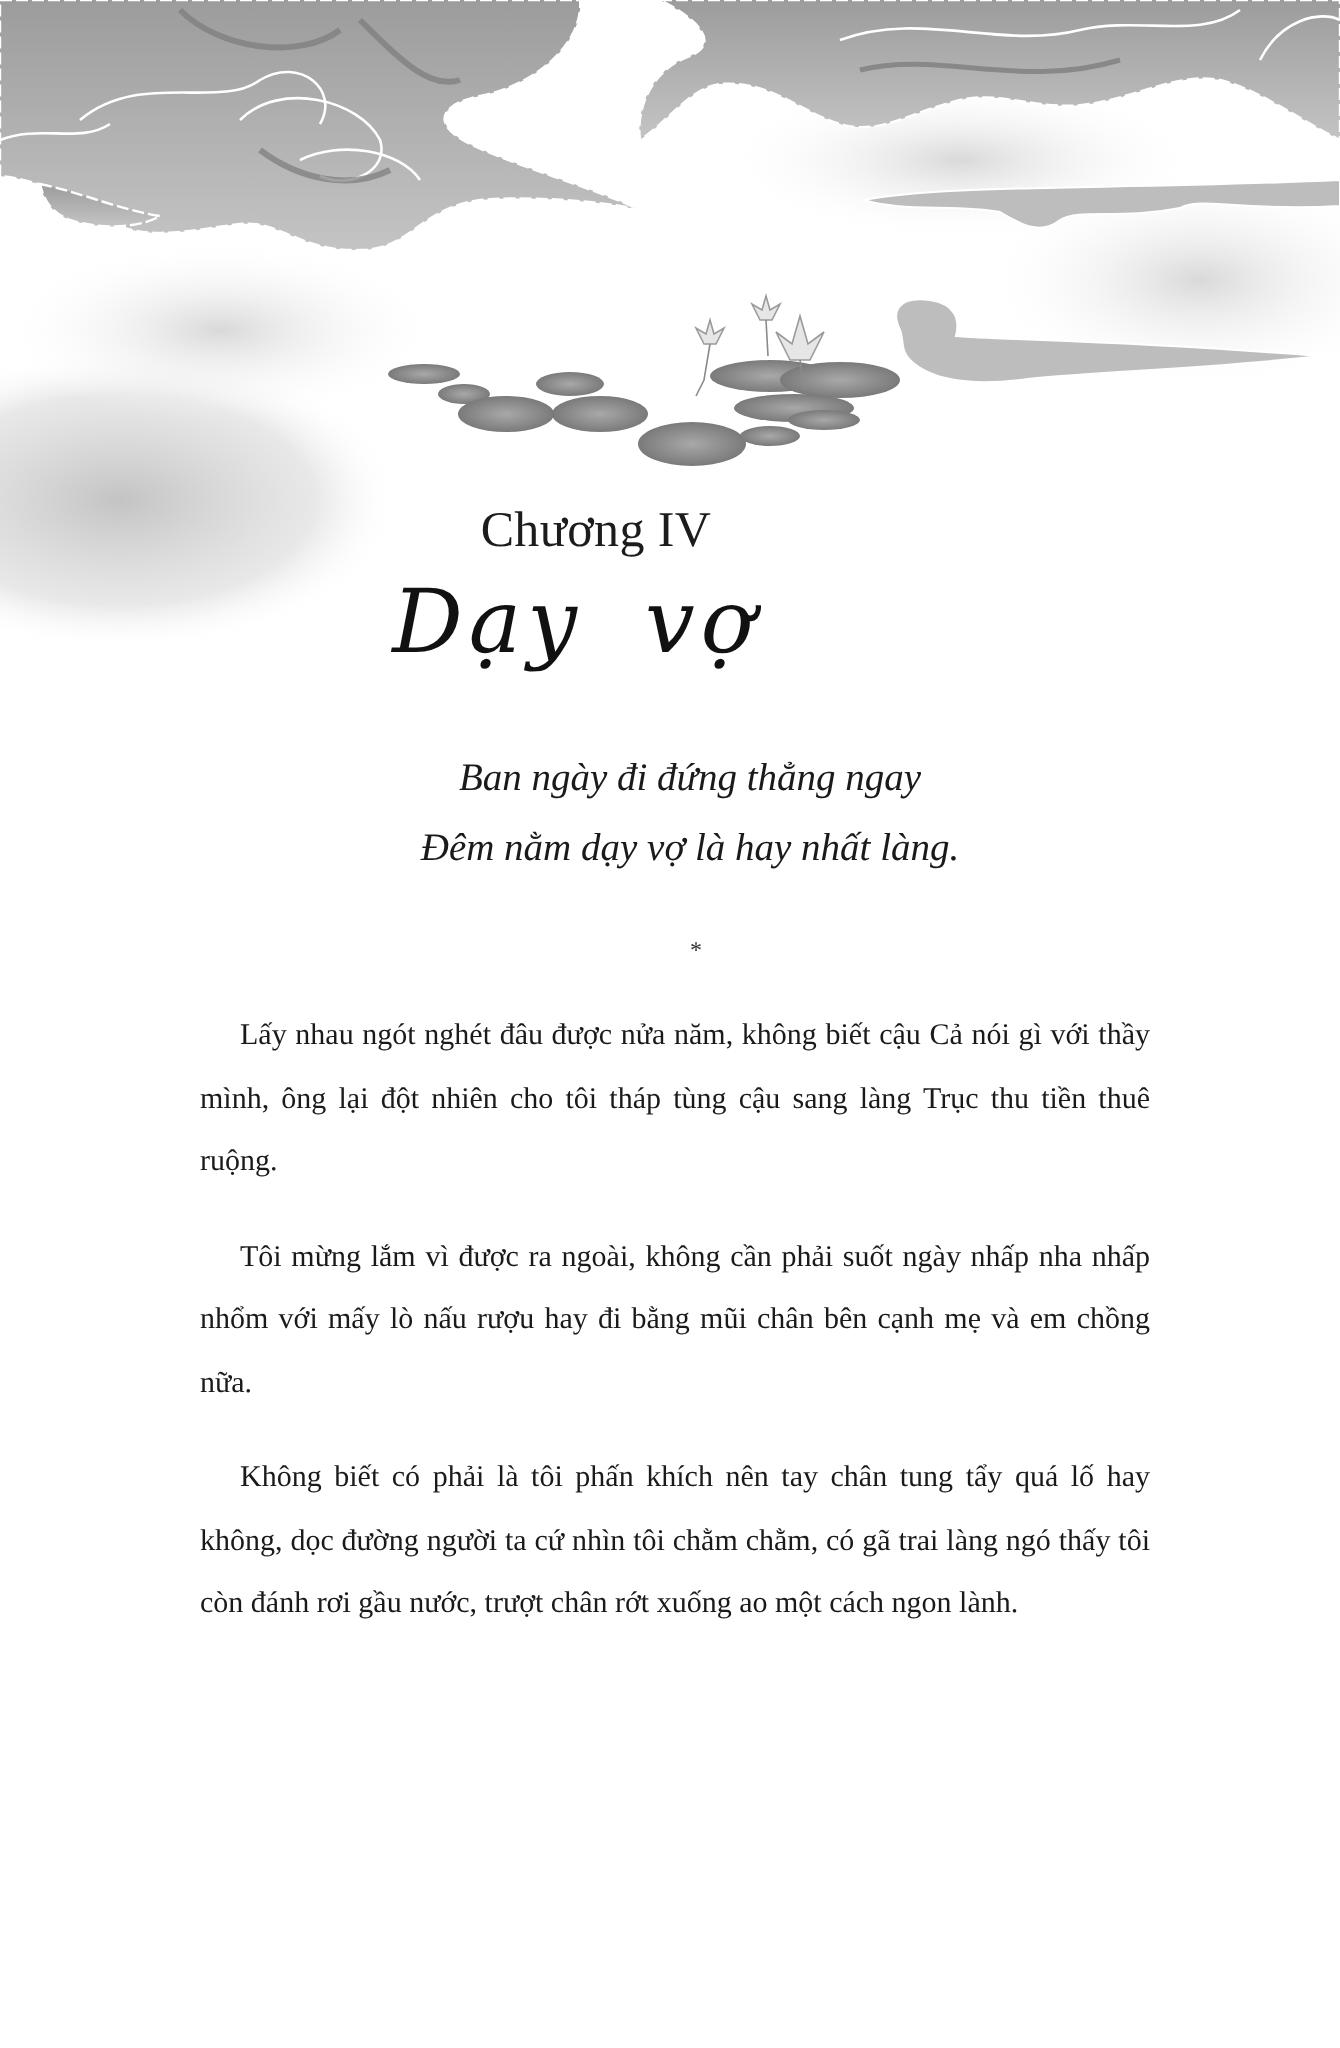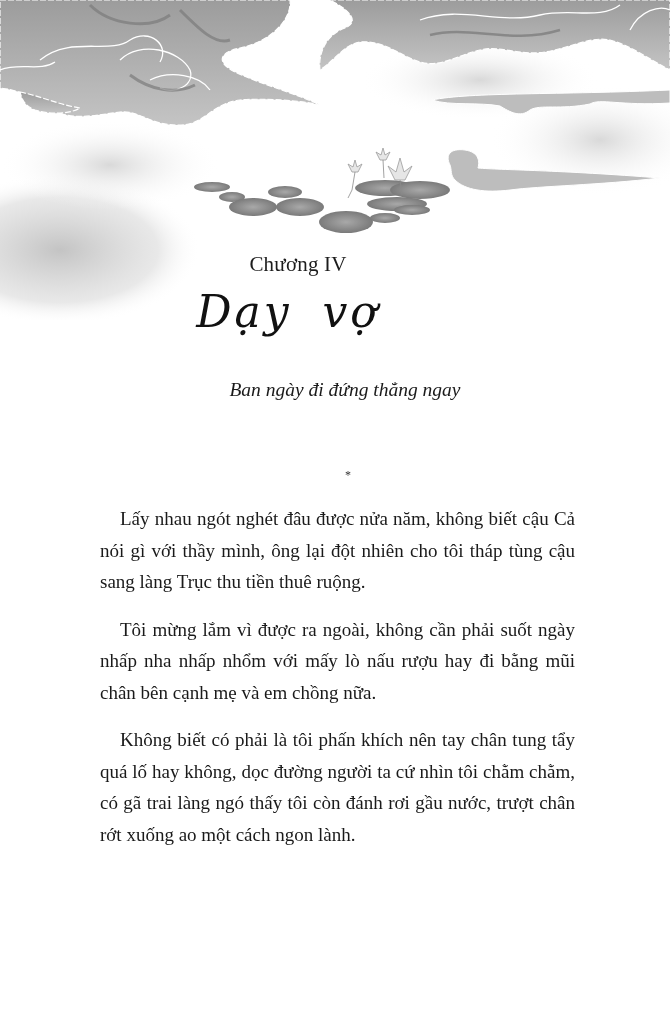--- a/index.html
+++ b/index.html
@@ -18,21 +18,21 @@
     .header-art {
       position: absolute;
       left: 0; top: 0;
       width: 670px; height: 320px;
     }
     .chapter-label {
       position: absolute;
       left: 0; width: 596px;
       top: 252px;
       text-align: center;
-      font-size: 21px;
+      font-size: 25px;
       letter-spacing: 0.2px;
       color: #1c1c1c;
     }
     .chapter-title {
       position: absolute;
       left: 0; width: 576px;
       top: 286px;
       text-align: center;
       font-size: 44px;
       font-style: italic;
@@ -58,21 +58,21 @@
       top: 468px;
       text-align: center;
       font-size: 12px;
       color: #333;
     }
     .body-text {
       position: absolute;
       left: 100px;
       top: 503px;
       width: 475px;
-      font-size: 19px;
+      font-size: 15px;
       line-height: 31.5px;
       text-align: justify;
       color: #1a1a1a;
     }
     .body-text p {
       margin: 0 0 16px 0;
       text-indent: 20px;
     }
   </style>
 </head>
@@ -161,20 +161,21 @@
       <path d="M400,180 L402,195"></path>
     </g>
   </svg>
 </div>
 
 <div class="chapter-label">Chương IV</div>
 <div class="chapter-title">Dạy vợ</div>
 
 <div class="epigraph">
   <div>Ban ngày đi đứng thẳng ngay</div>
+  <div>Đêm nằm dạy vợ là hay nhất làng.</div>
 </div>
 
 <div class="separator">*</div>
 
 <div class="body-text">
   <p>Lấy nhau ngót nghét đâu được nửa năm, không biết cậu Cả nói gì với thầy mình, ông lại đột nhiên cho tôi tháp tùng cậu sang làng Trục thu tiền thuê ruộng.</p>
   <p>Tôi mừng lắm vì được ra ngoài, không cần phải suốt ngày nhấp nha nhấp nhổm với mấy lò nấu rượu hay đi bằng mũi chân bên cạnh mẹ và em chồng nữa.</p>
   <p>Không biết có phải là tôi phấn khích nên tay chân tung tẩy quá lố hay không, dọc đường người ta cứ nhìn tôi chằm chằm, có gã trai làng ngó thấy tôi còn đánh rơi gầu nước, trượt chân rớt xuống ao một cách ngon lành.</p>
 </div>
 

